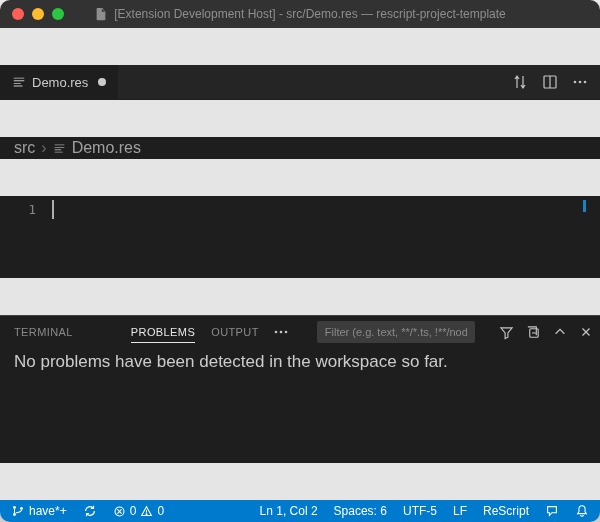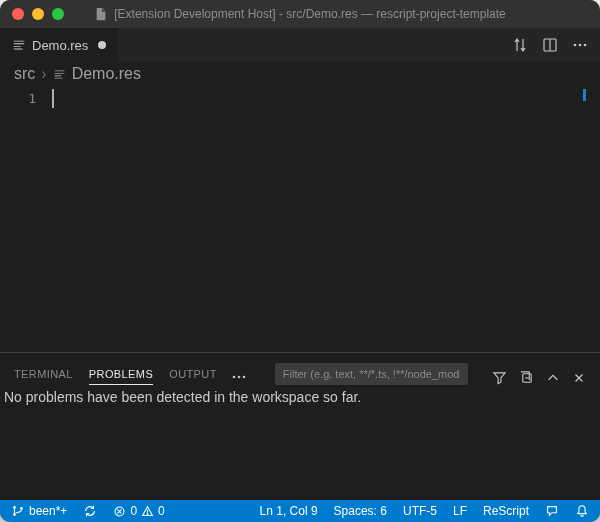--- a/index.html
+++ b/index.html
@@ -7,26 +7,27 @@
     width: 600px;
     height: 522px;
     font-family: -apple-system, BlinkMacSystemFont, "Segoe UI", sans-serif;
     font-size: 12px;
     background: #fff;
     overflow: hidden;
   }
   .window {
     width: 600px;
     height: 522px;
-    background: #4d7c0f;
+    background: #e5e5e5;
     border-radius: 10px;
     overflow: hidden;
     display: flex;
     flex-direction: column;
     box-shadow: 0 8px 30px rgba(0,0,0,0.5);
+    gap: 37px;
   }
   
   .titlebar {
     height: 28px;
     background: #323233;
     display: flex;
     align-items: center;
     position: relative;
     -webkit-app-region: drag;
   }
@@ -161,39 +162,40 @@
   .panel {
     height: 148px;
     background: #1e1e1e;
     border-top: 1px solid #414141;
     display: flex;
     flex-direction: column;
   }
   .panel-header {
     height: 32px;
     display: flex;
-    align-items: flex-end;
+    align-items: center;
     padding: 0 14px;
     gap: 14px;
   }
   .panel-tabs {
     display: flex;
     gap: 16px;
   }
   .panel-tab {
     font-size: 11px;
     letter-spacing: 0.4px;
     color: #8a8a8a;
     padding: 4px 0;
     cursor: pointer;
     text-transform: uppercase;
   }
   .panel-tab.active {
     color: #e7e7e7;
     border-bottom: 1px solid #e7e7e7;
+    margin-left: 42px;
   }
   .panel-more { color: #c5c5c5; cursor: pointer; }
   .panel-spacer { flex: 1; }
   .panel-filter {
     width: 210px;
     height: 22px;
     background: #3c3c3c;
     border: none;
     color: #ccc;
     font-size: 11px;
@@ -204,23 +206,23 @@
   .panel-filter::placeholder { color: #8a8a8a; }
   .panel-icons {
     display: flex;
     align-items: center;
     gap: 12px;
     margin-left: 10px;
     color: #c5c5c5;
   }
   .panel-body {
     flex: 1;
-    padding: 4px 4px;
+    padding: 4px 14px;
     color: #ccc;
-    font-size: 14px;
+    font-size: 17px;
   }
   
   .statusbar {
     height: 22px;
     background: #007acc;
     display: flex;
     align-items: center;
     color: #fff;
     font-size: 12px;
     padding: 0 8px;
@@ -363,21 +365,21 @@
 
   <div class="statusbar">
     <div class="status-left">
       <div class="status-item">
         <svg width="14" height="14" viewBox="0 0 16 16" fill="#fff">
             <circle cx="4" cy="4" r="1.6"></circle>
             <circle cx="4" cy="12" r="1.6"></circle>
             <circle cx="12" cy="5" r="1.6"></circle>
             <path d="M4 5.6v4.8M12 6.6c0 3-4 2.8-6.5 3.8" stroke="#fff" stroke-width="1.2" fill="none"></path>
           </svg>
-        <span>been*+</span>
+        <span>have*+</span>
       </div>
       <div class="status-item">
         <svg width="14" height="14" viewBox="0 0 16 16" stroke="#fff" fill="none" stroke-width="1.3">
             <path d="M13 8a5 5 0 0 1-9 3M3 8a5 5 0 0 1 9-3"></path>
             <polyline points="12 2 12 5 9 5"></polyline>
             <polyline points="4 14 4 11 7 11"></polyline>
           </svg>
       </div>
       <div class="status-item">
         <svg width="13" height="13" viewBox="0 0 16 16" stroke="#fff" fill="none" stroke-width="1.3">
@@ -388,21 +390,21 @@
         <span>0</span>
         <svg width="13" height="13" viewBox="0 0 16 16" stroke="#fff" fill="none" stroke-width="1.3">
             <path d="M8 2l6 11H2L8 2z"></path>
             <line x1="8" y1="6" x2="8" y2="9.5"></line>
             <circle cx="8" cy="11.3" r="0.6" fill="#fff"></circle>
           </svg>
         <span>0</span>
       </div>
     </div>
     <div class="status-right">
-      <div class="status-item">Ln 1, Col 9</div>
+      <div class="status-item">Ln 1, Col 2</div>
       <div class="status-item">Spaces: 6</div>
       <div class="status-item">UTF-5</div>
       <div class="status-item">LF</div>
       <div class="status-item">ReScript</div>
       <div class="status-item">
         <svg width="14" height="14" viewBox="0 0 16 16" stroke="#fff" fill="none" stroke-width="1.2">
             <path d="M3 3h10v7H8l-3 3v-3H3V3z"></path>
           </svg>
       </div>
       <div class="status-item">

